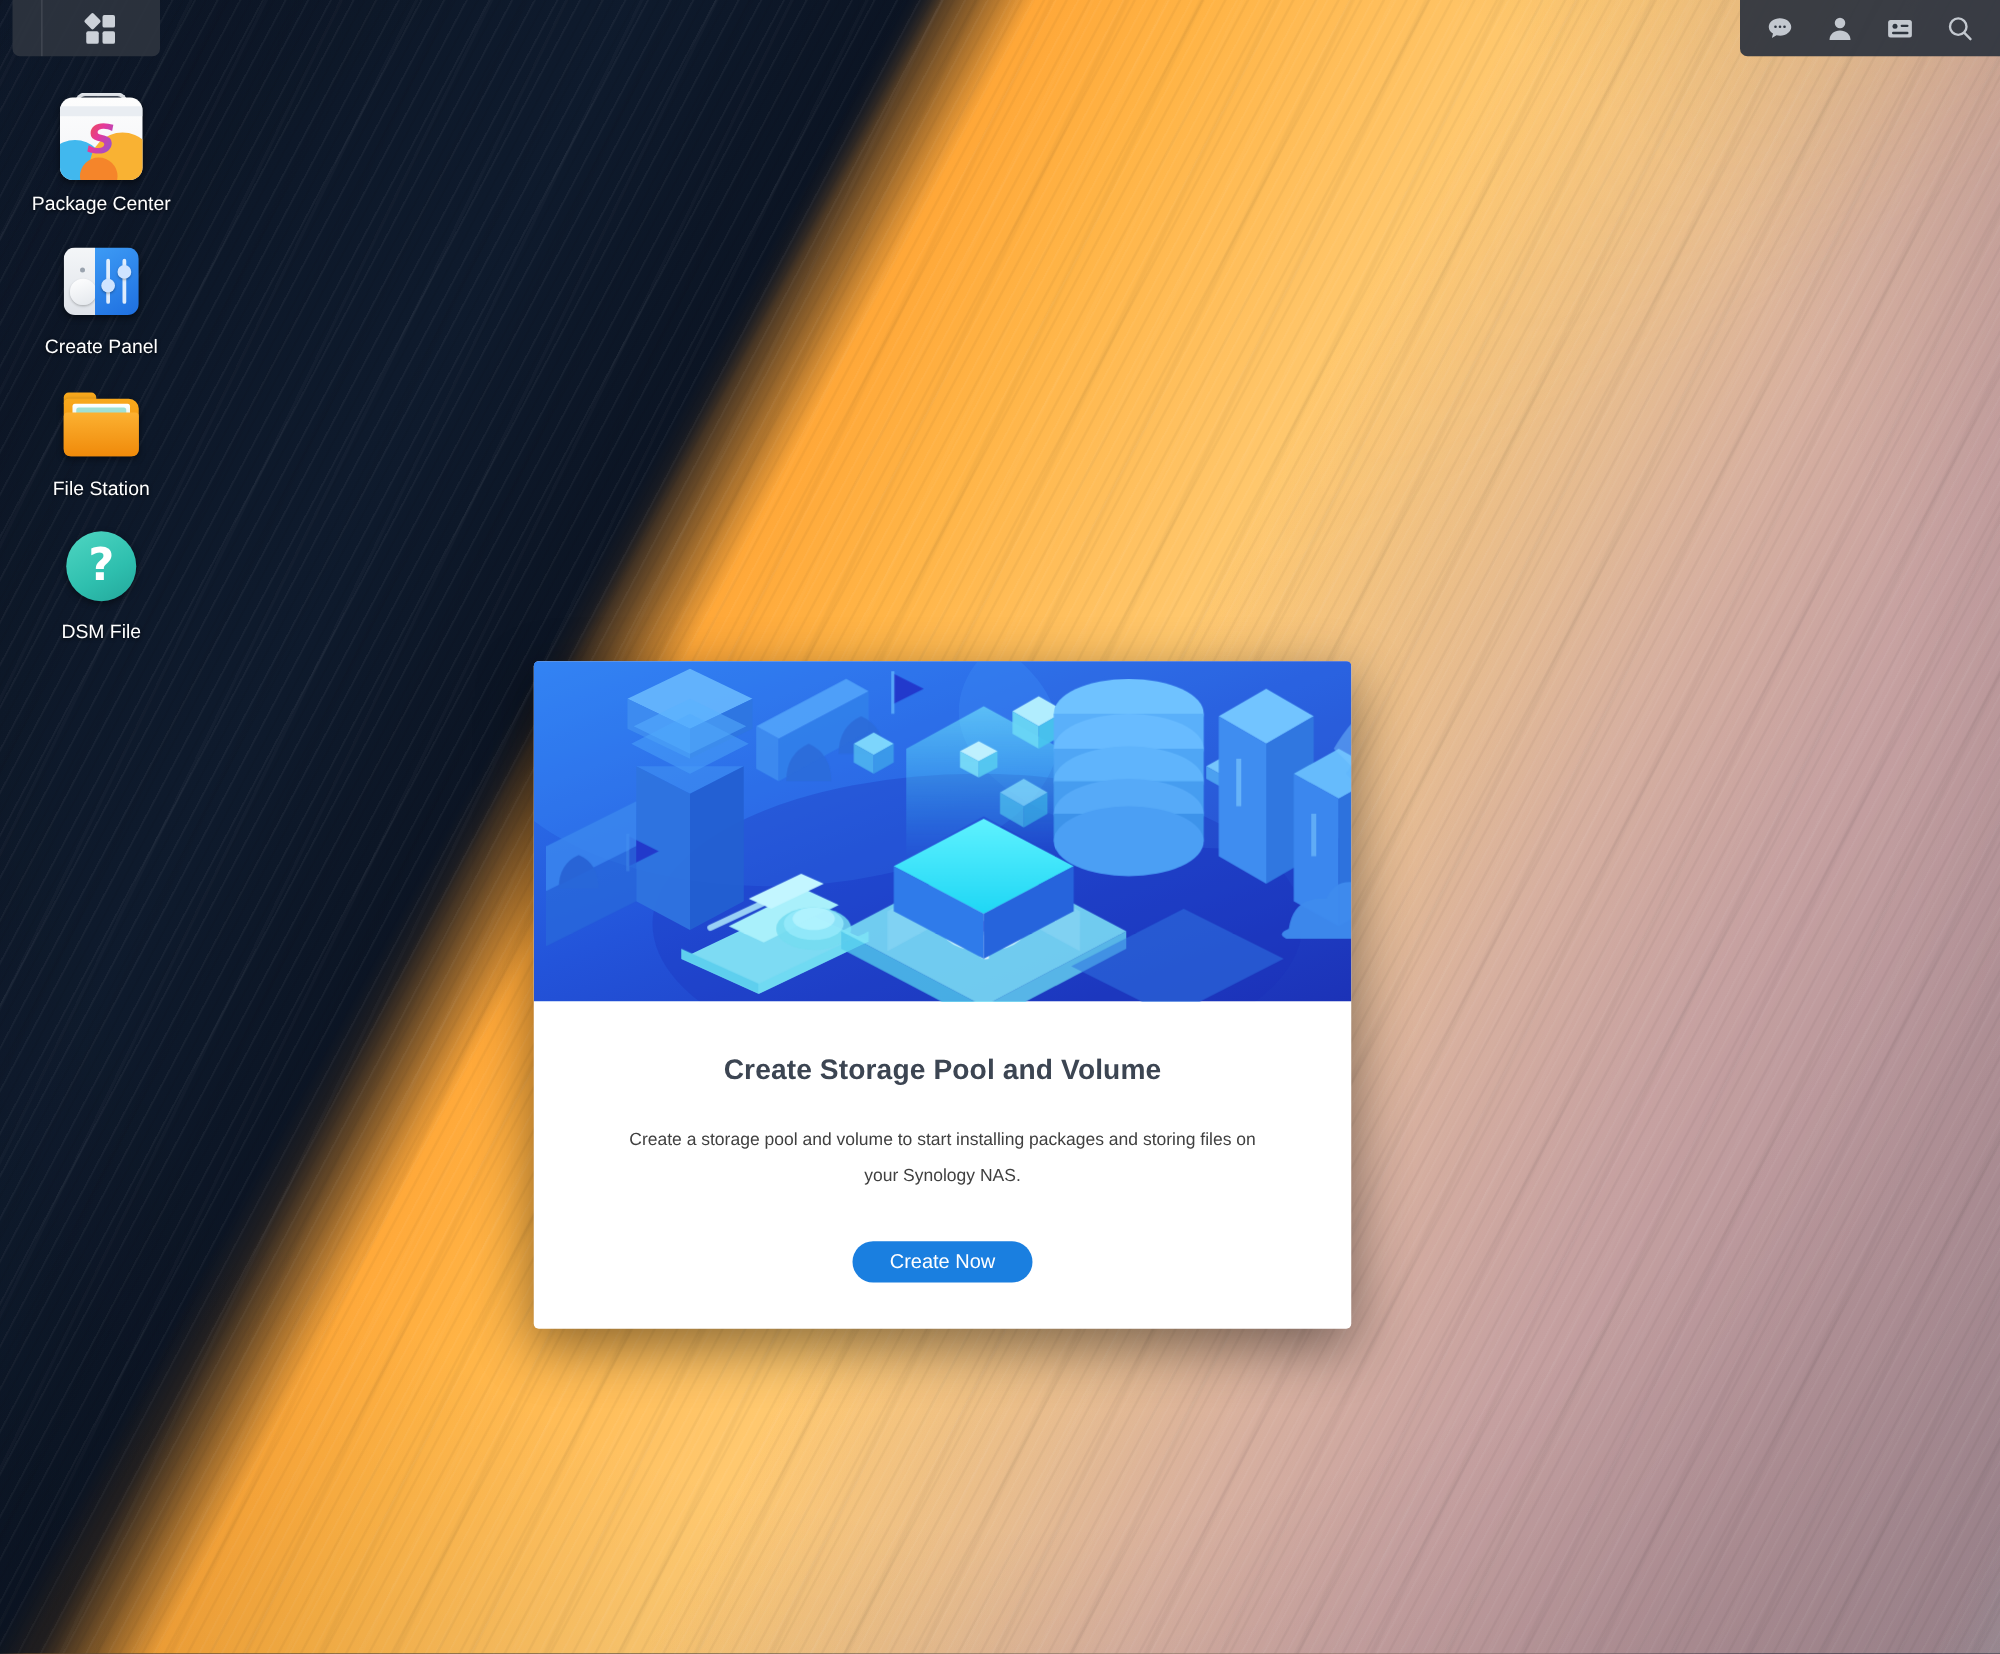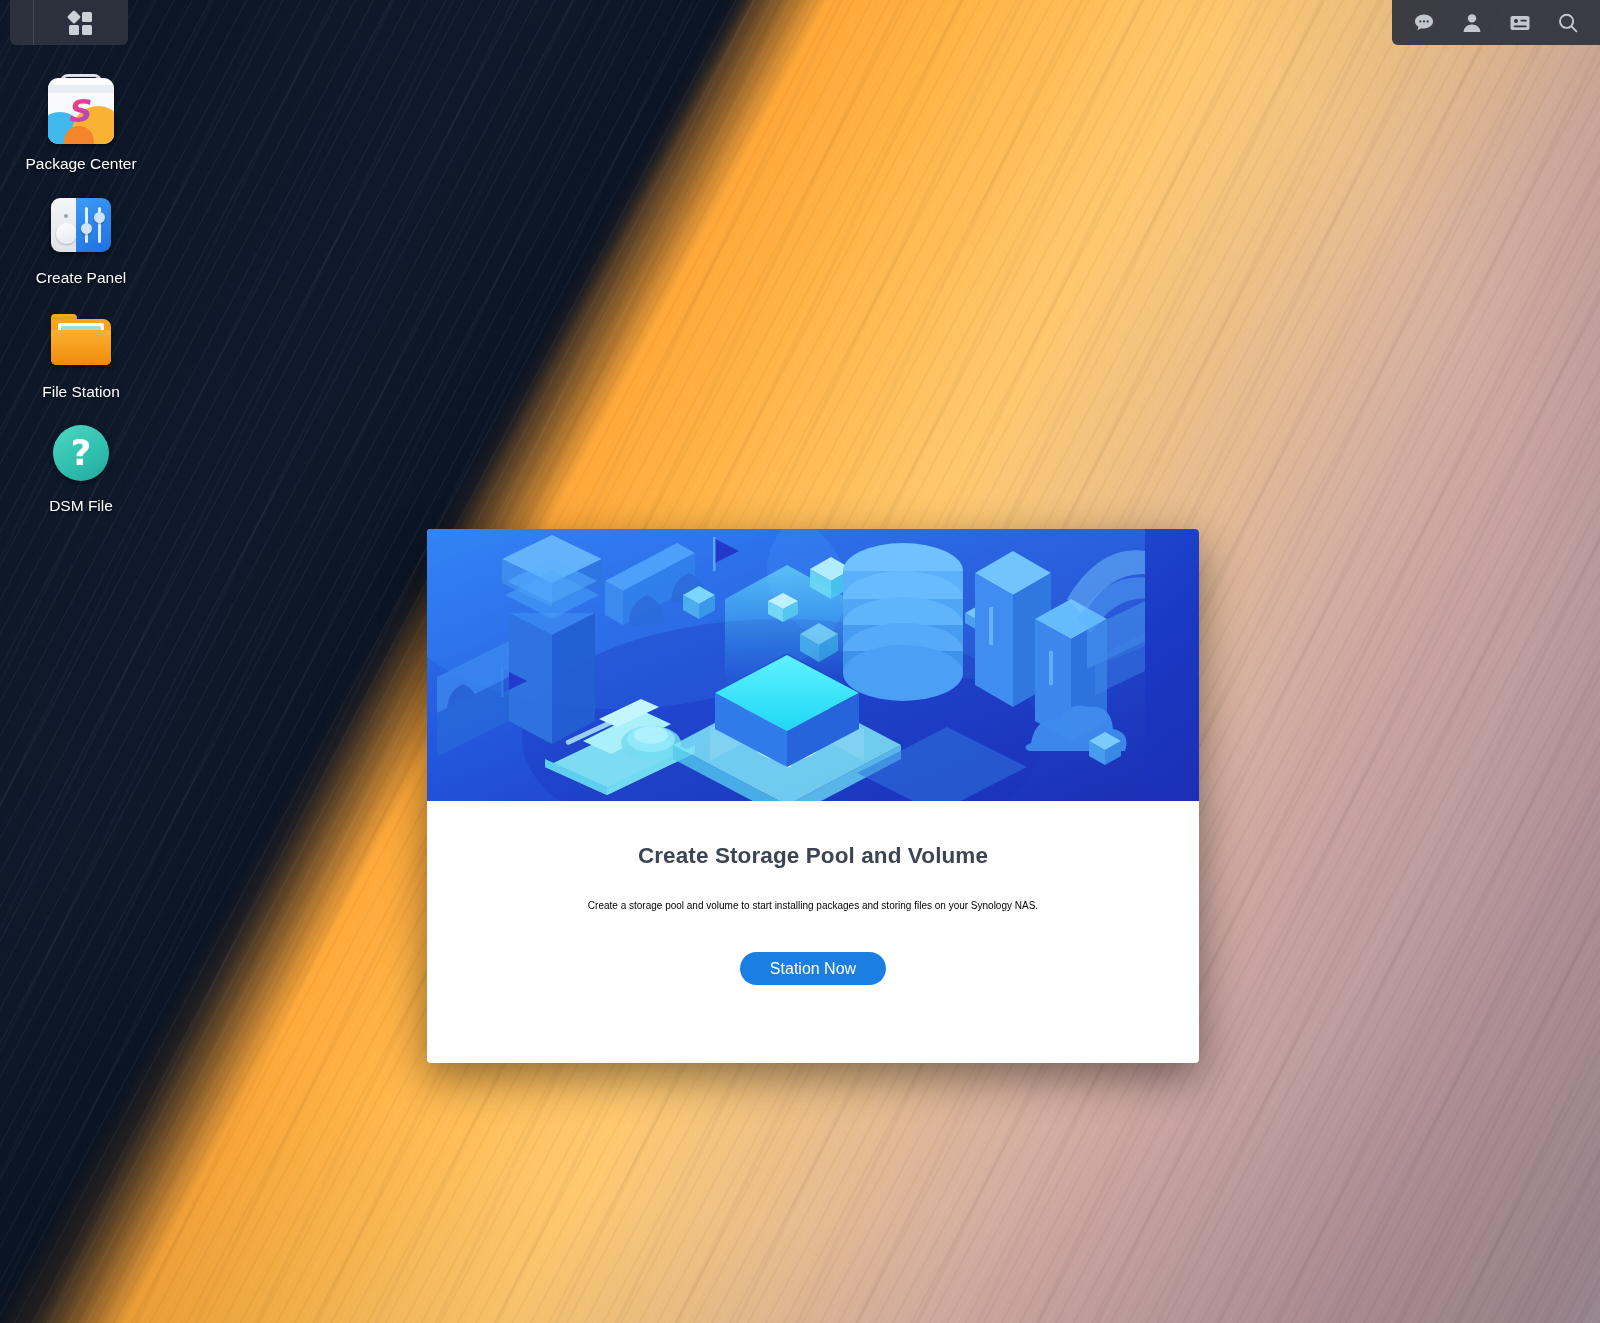--- a/index.html
+++ b/index.html
@@ -160,32 +160,32 @@
   
   .help-circle { position:absolute; left:5px; top:5px; width:56px; height:56px; border-radius:50%;
                  background:linear-gradient(150deg,#4fd6c2 0%,#2ebfae 60%,#23a79b 100%);
                  box-shadow:0 2px 6px rgba(0,0,0,.45);
                  display:flex; align-items:center; justify-content:center; }
   .help-q { color:#fff; font-size:36px; font-weight:bold; line-height:1;
             font-family:"DejaVu Sans", sans-serif; }
 
   
   #storage-dialog {
-    position:absolute; left:427px; top:529px; width:772px; height:534px; z-index:30;
+    position:absolute; left:427px; top:529px; width:654px; height:534px; z-index:30;
     border-radius:4px; overflow:hidden; background:#fff;
     box-shadow:0 14px 44px rgba(0,0,0,0.45);
   }
   #dialog-illustration {
     position:relative; width:100%; height:272px; overflow:hidden;
     background:linear-gradient(140deg,#2f7df0 0%,#2a6fe8 26%,#2253d8 52%,#1a39c4 78%,#1b2fb4 100%);
   }
   #dialog-illustration svg { position:absolute; left:0; top:0; display:block; }
   #dialog-body { padding:42px 48px 0; text-align:center; }
   #dialog-title { font-size:22.5px; font-weight:bold; color:#3c4552; letter-spacing:.1px; }
-  #dialog-desc { margin-top:28px; font-size:10px; line-height:17px; color:#000000;
+  #dialog-desc { margin-top:28px; font-size:14px; line-height:29px; color:#404040;
                  max-width:530px; margin-left:auto; margin-right:auto; }
   #create-now-button {
     margin:38px auto 0; display:block; border:none; cursor:pointer;
     background:#1a7fe0; color:#fff; font-size:16px; font-weight:400;
     font-family:"Liberation Sans", sans-serif;
     padding:0 30px; height:33px; line-height:33px; border-radius:17px;
   }
 </style>
 </head>
 <body>
@@ -463,16 +463,16 @@
         <polygon points="694,212 678,221 678,236 694,227" fill="#3b8ee8"></polygon>
       </g>
 
       <polygon points="430,244 520,198 600,238 510,284" fill="#2f72e0" opacity=".55"></polygon>
     </svg>
   </div>
 
   <div id="dialog-body">
     <div id="dialog-title">Create Storage Pool and Volume</div>
     <div id="dialog-desc">Create a storage pool and volume to start installing packages and storing files on your Synology NAS.</div>
-    <button id="create-now-button">Station Now</button>
+    <button id="create-now-button">Create Now</button>
   </div>
 
 </div>
 
 </body></html>

